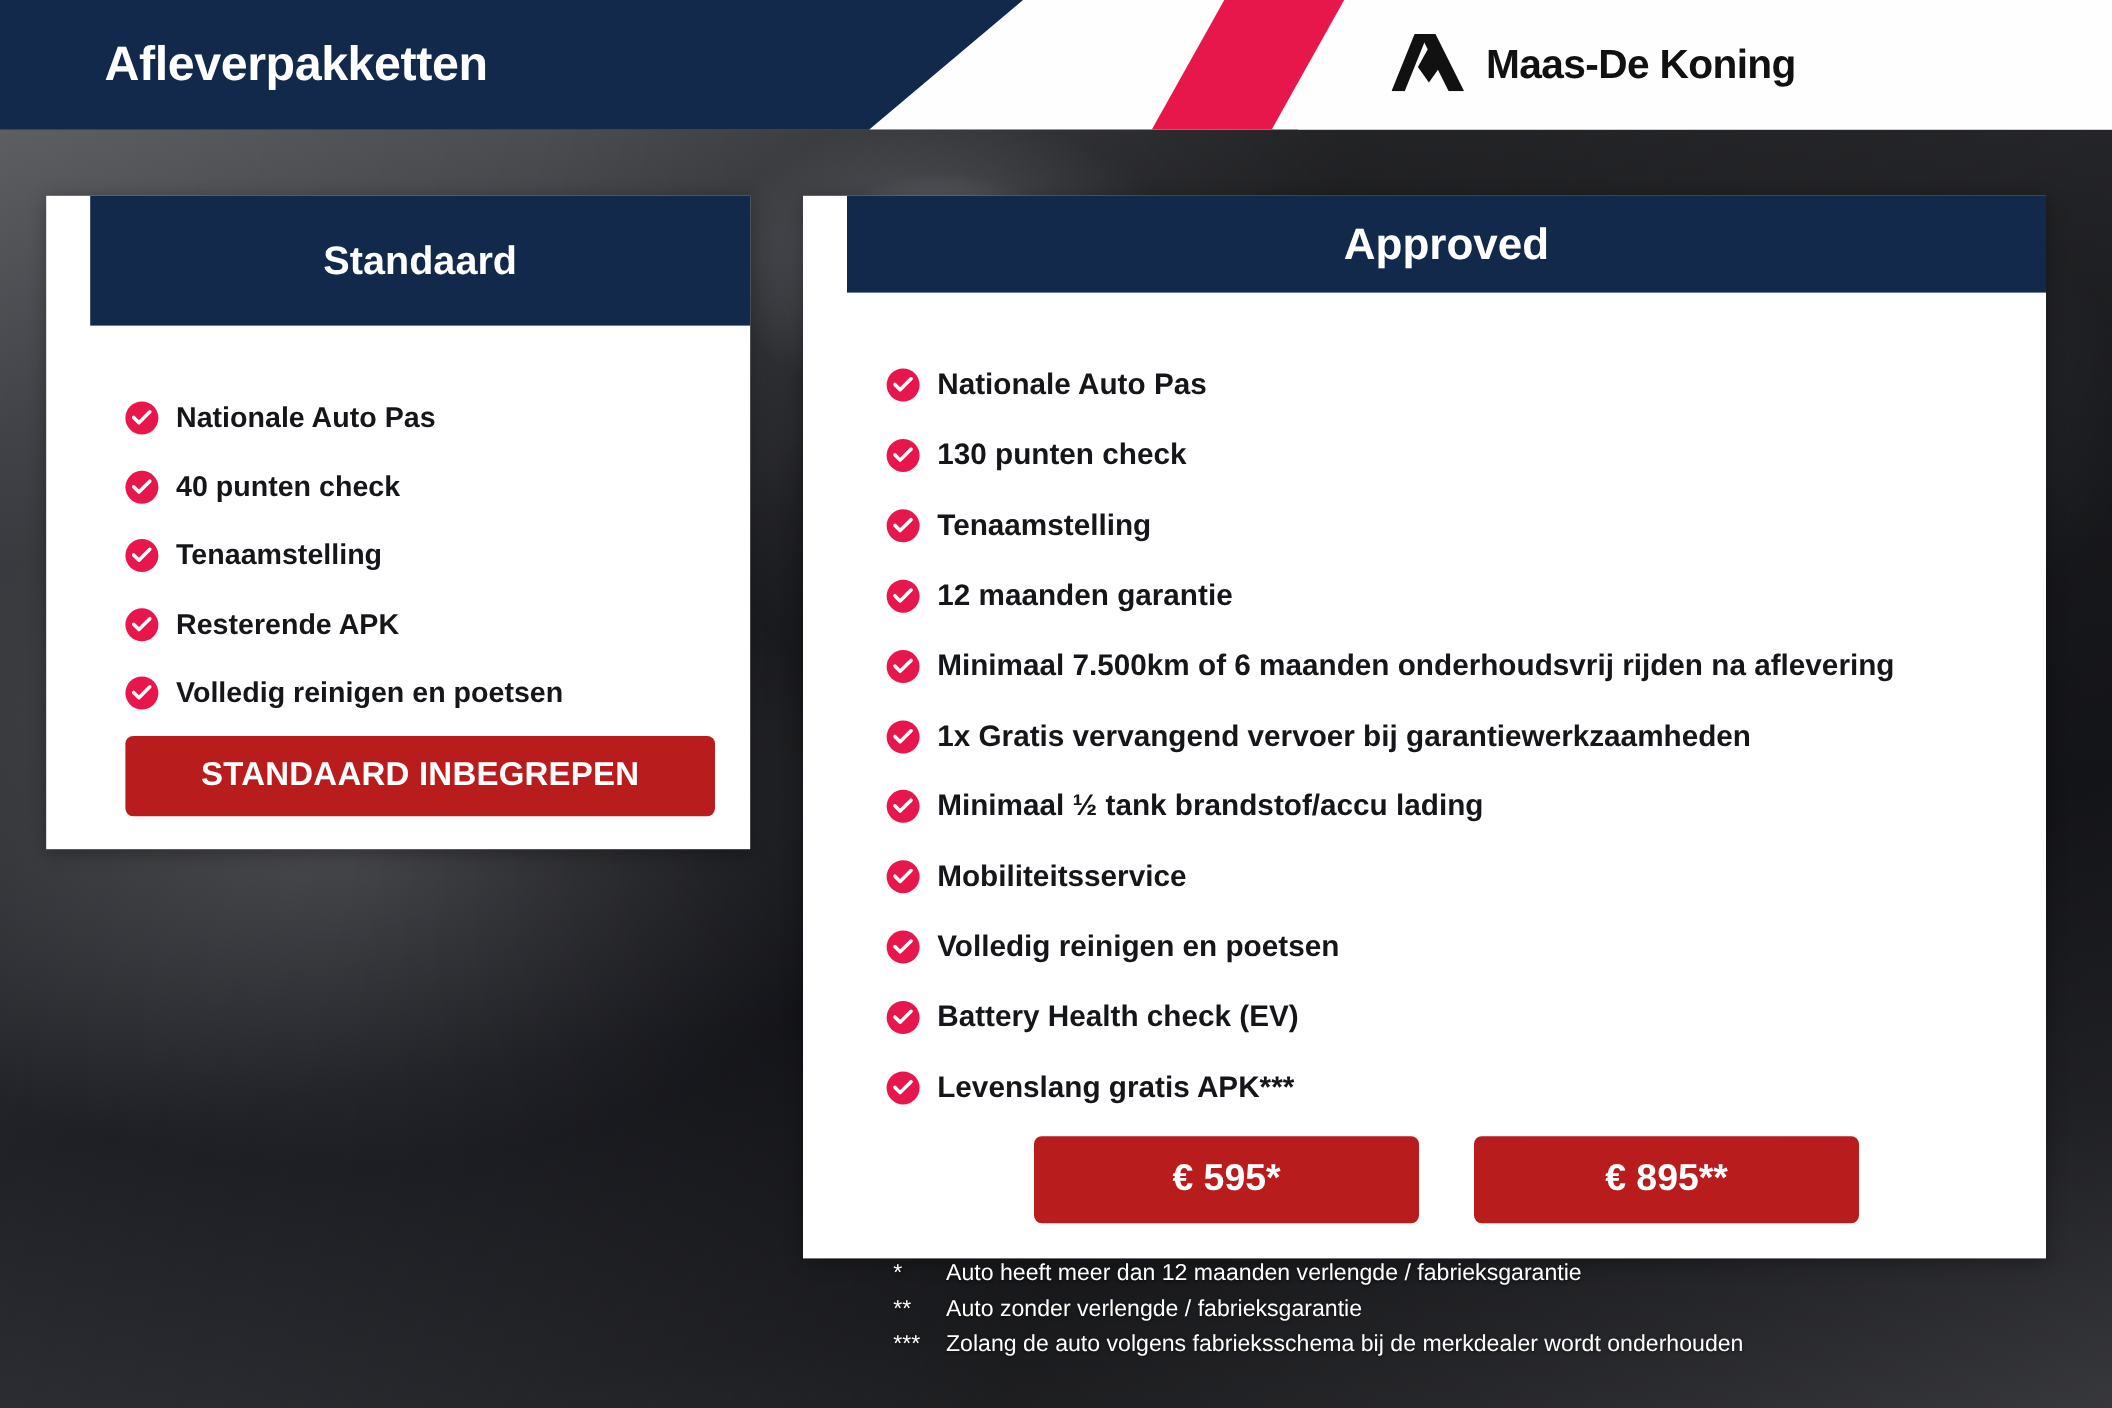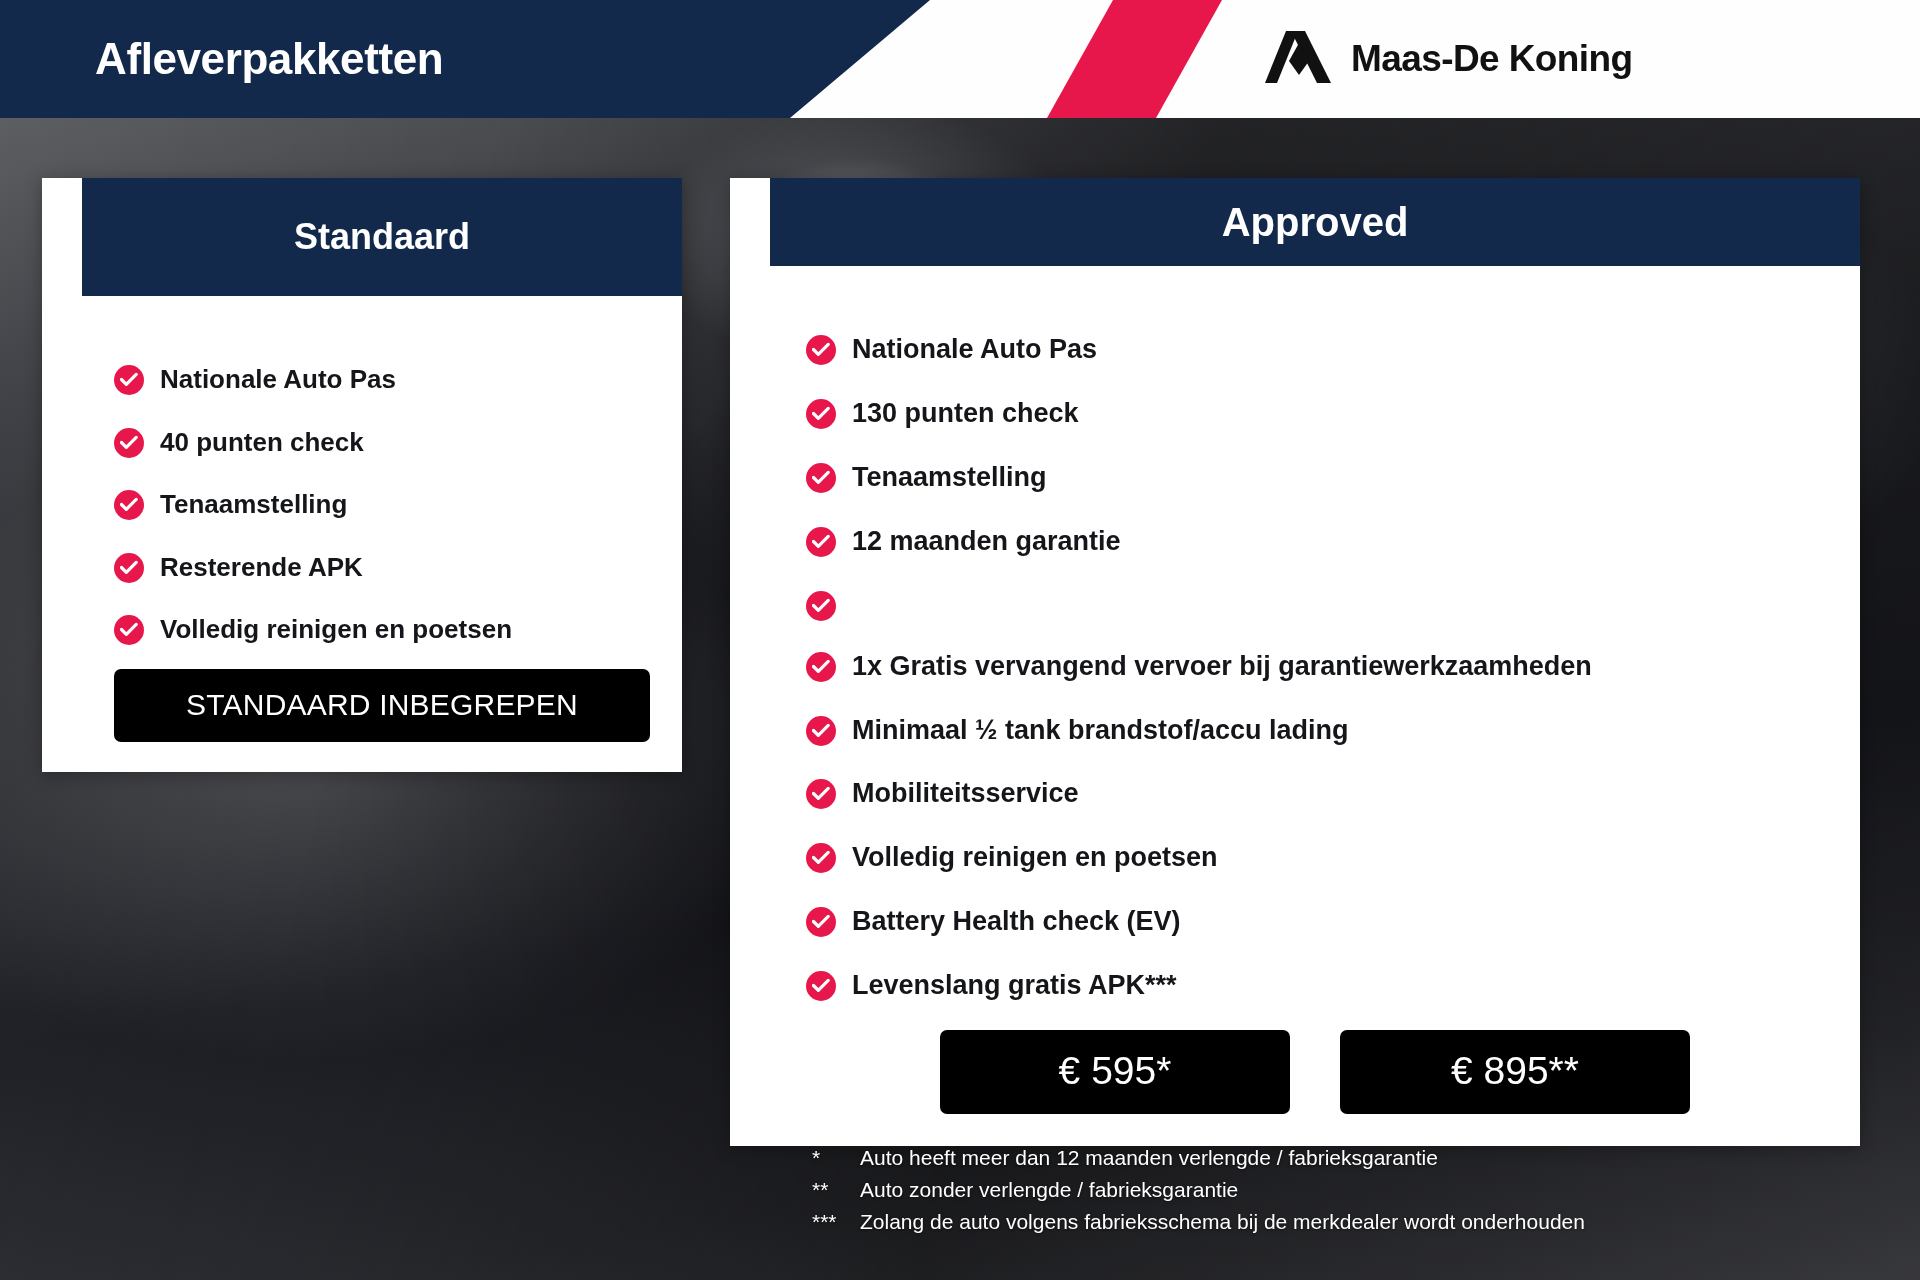--- a/index.html
+++ b/index.html
@@ -134,25 +134,25 @@
     width: 30px; height: 30px;
     border-radius: 50%;
     background: #e8174b;
     position: relative;
     margin-top: 3px;
   }
   .check svg { position: absolute; left: 6px; top: 7px; }
 
   
   .pill {
-    background: #000000;
+    background: #b91c1c;
     color: #ffffff;
     border: none;
     border-radius: 7px;
-    font-weight: normal;
+    font-weight: bold;
     text-align: center;
     font-family: inherit;
     cursor: pointer;
   }
   #standaard-badge {
     display: block;
     width: 100%;
     margin-top: 22px;
     padding: 19px 0 20px 0;
     font-size: 30px;
@@ -161,21 +161,21 @@
   #price-row {
     display: flex;
     justify-content: center;
     gap: 50px;
     margin-top: 26px;
     padding-bottom: 6px;
   }
   .price-btn {
     width: 350px;
     padding: 19px 0 21px 0;
-    font-size: 39px;
+    font-size: 34px;
   }
 
   
   #footnotes {
     position: absolute;
     left: 812px; top: 1142px;
     z-index: 12;
     color: #ffffff;
     font-size: 21px;
     line-height: 1.52;
@@ -294,20 +294,21 @@
               </svg>
             </span>
             <span>12 maanden garantie</span>
           </li>
           <li>
             <span class="check">
               <svg width="18" height="16" viewBox="0 0 18 16">
                 <path d="M1.5 7.5 L6.3 12.3 L16.2 2.4" stroke="#ffffff" stroke-width="3.2" fill="none" stroke-linecap="round" stroke-linejoin="round"></path>
               </svg>
             </span>
+            <span>Minimaal 7.500km of 6 maanden onderhoudsvrij rijden na aflevering</span>
           </li>
           <li>
             <span class="check">
               <svg width="18" height="16" viewBox="0 0 18 16">
                 <path d="M1.5 7.5 L6.3 12.3 L16.2 2.4" stroke="#ffffff" stroke-width="3.2" fill="none" stroke-linecap="round" stroke-linejoin="round"></path>
               </svg>
             </span>
             <span>1x Gratis vervangend vervoer bij garantiewerkzaamheden</span>
           </li>
           <li>

